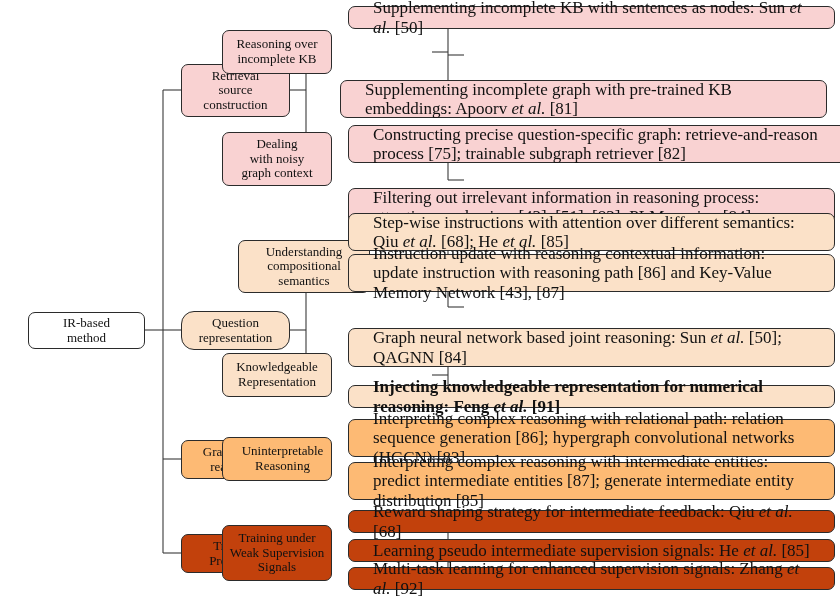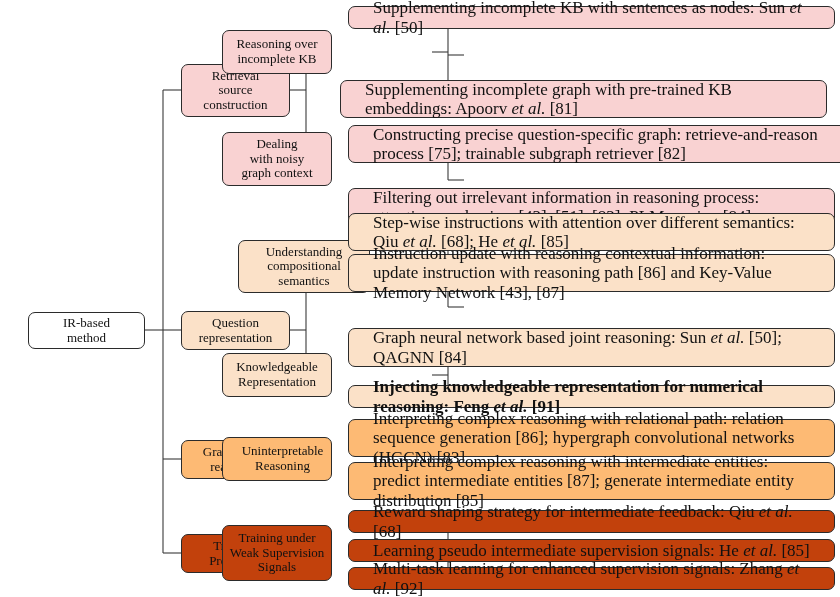--- a/index.html
+++ b/index.html
@@ -100,21 +100,21 @@
   </svg>
 
   <div class="node ctr fill-root" style="left:28px;top:312px;width:117px;height:37px;">
     <span class="txt">IR-based<br>method</span>
   </div>
 
   <div class="node ctr fill-pink" style="left:181px;top:64px;width:109px;height:53px;">
     <span class="txt">Retrieval<br>source<br>construction</span>
   </div>
 
-  <div class="node ctr fill-orange" style="left:181px;top:311px;width:109px;height:39px;">
+  <div class="node ctr fill-orange" style="left:181px;top:311px;width:109px;height:39px;border-radius:13px;">
     <span class="txt">Question<br>representation</span>
   </div>
 
   <div class="node ctr fill-blue" style="left:181px;top:440px;width:109px;height:39px;">
     <span class="txt">Graph based<br>reasoning</span>
   </div>
 
   <div class="node ctr fill-green" style="left:181px;top:534px;width:109px;height:39px;">
     <span class="txt">Training<br>Procedure</span>
   </div>

